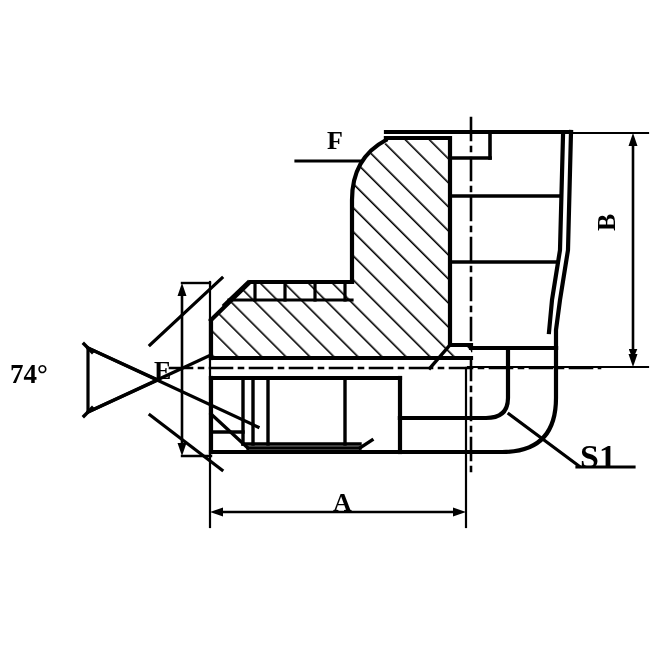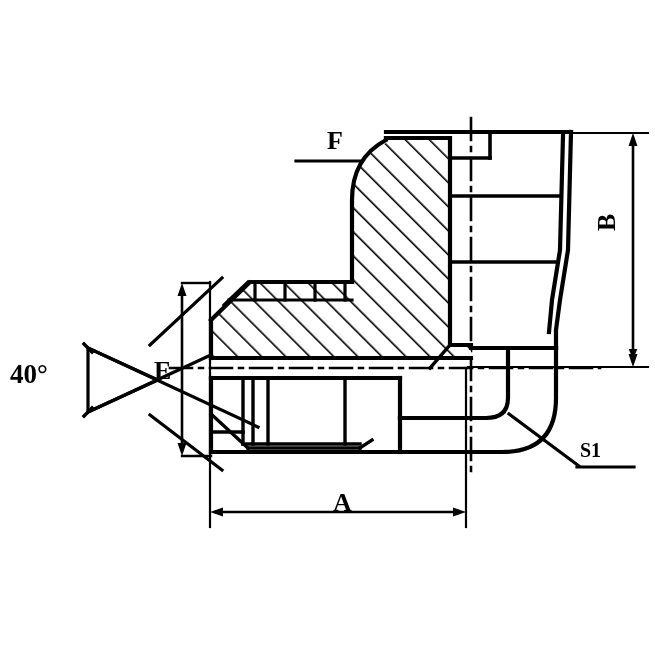--- a/index.html
+++ b/index.html
@@ -29,21 +29,21 @@
     color: #000000;
     white-space: nowrap;
     line-height: 1;
     user-select: none;
   }
   #lbl-angle { left: 10px;  top: 361px; font-size: 27px; letter-spacing: 0px; }
   #lbl-F     { left: 327px; top: 128px; font-size: 26px; }
   #lbl-B     { left: 594px; top: 231px; font-size: 26px; transform: rotate(-90deg); transform-origin: left top; }
   #lbl-E     { left: 154px; top: 358px; font-size: 26px; }
   #lbl-A     { left: 333px; top: 490px; font-size: 26px; }
-  #lbl-S1    { left: 580px; top: 440px; font-size: 20px; }
+  #lbl-S1    { left: 580px; top: 440px; font-size: 34px; }
 </style>
 </head>
 <body>
 
 <div id="stage">
 
   <svg id="drawing" viewBox="0 0 655 655" xmlns="http://www.w3.org/2000/svg">
 
     <defs>
 
@@ -200,21 +200,21 @@
         <line x1="360" y1="448" x2="372" y2="440"></line>
       </g>
 
       <g stroke-width="3.4">
         <line x1="450" y1="345" x2="430" y2="368"></line>
       </g>
 
     </g>
   </svg>
 
-  <div class="lbl" id="lbl-angle">40°</div>
+  <div class="lbl" id="lbl-angle">74°</div>
 
   <div class="lbl" id="lbl-F">F</div>
 
   <div class="lbl" id="lbl-B">B</div>
 
   <div class="lbl" id="lbl-E">E</div>
 
   <div class="lbl" id="lbl-A">A</div>
 
   <div class="lbl" id="lbl-S1">S1</div>

